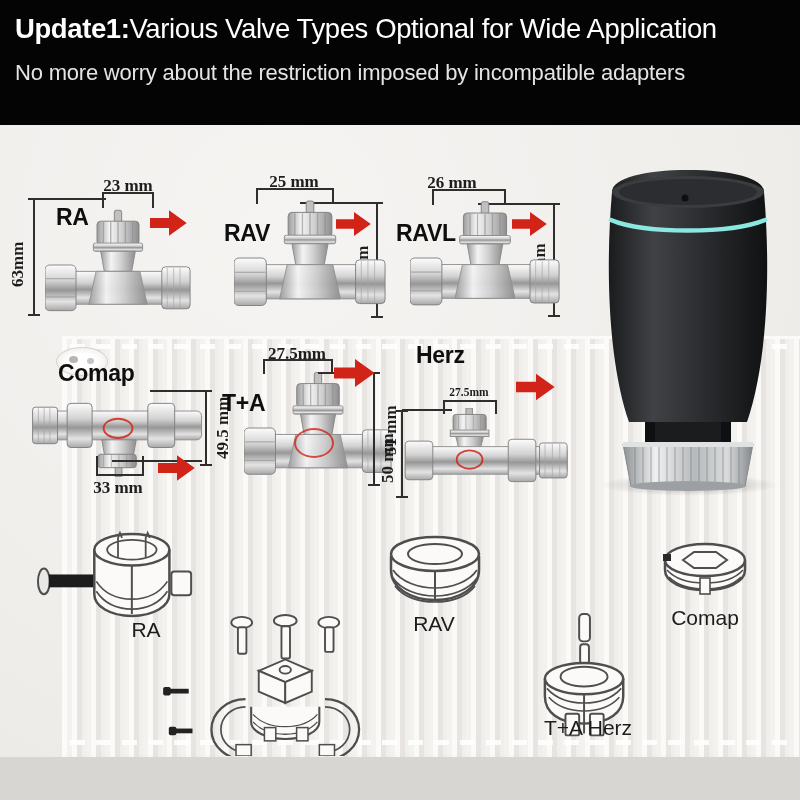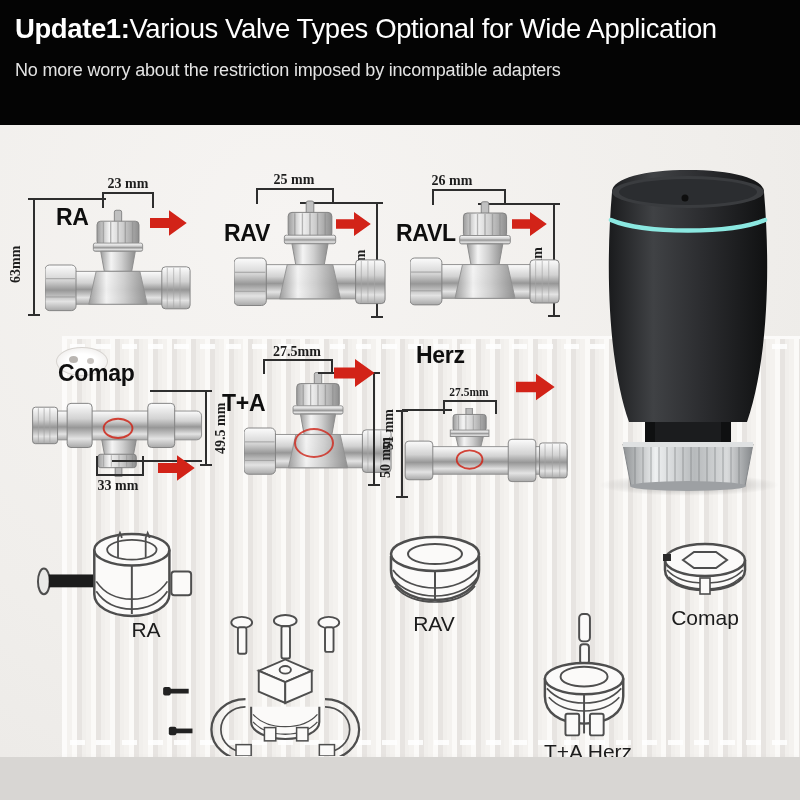--- a/index.html
+++ b/index.html
@@ -5,41 +5,41 @@
   html,body{margin:0;padding:0;background:#d8d6d3;}
   .canvas{position:relative;width:800px;height:757px;overflow:hidden;
     background:radial-gradient(ellipse at 35% 30%, #f6f4f2 0%, #f0eeeb 60%, #eae8e5 100%);
     font-family:"Liberation Sans",sans-serif;}
   .abs{position:absolute;}
   
   .hdr{position:absolute;left:0;top:0;width:800px;height:125px;background:#040404;}
   .t1{position:absolute;left:15px;top:13px;font-size:27.5px;color:#ffffff;letter-spacing:-0.4px;white-space:nowrap;}
   .t1 .strong{font-weight:700;}
   .t1 .rest{font-weight:400;}
-  .t2{position:absolute;left:15px;top:60px;font-size:18px;color:#e4e4e4;letter-spacing:-0.2px;white-space:nowrap;font-weight:400;}
+  .t2{position:absolute;left:15px;top:60px;font-size:22px;color:#e4e4e4;letter-spacing:-0.2px;white-space:nowrap;font-weight:400;}
   
   .radiator{position:absolute;left:62px;top:336px;width:738px;height:450px;
     background:repeating-linear-gradient(90deg,#f4f2ef 0 5px,#fbfaf8 5px 10px,#e7e4e1 10px 15px,#f1efec 15px 19px);
     border-top:3px solid #fbfaf9;border-left:5px solid #fcfbfa;}
   .dashrow{position:absolute;height:5px;background:repeating-linear-gradient(90deg,#ffffff 0 15px,rgba(255,255,255,0) 15px 26px);opacity:.85;}
   .radbottom{position:absolute;left:56px;top:758px;width:744px;height:26px;
     background:linear-gradient(#fefefd,#efedea);box-shadow:0 4px 8px rgba(0,0,0,.10);}
   .floor{position:absolute;left:0;top:784px;width:800px;height:16px;background:#e9e6e3;}
   .knob{position:absolute;left:56px;top:347px;width:50px;height:27px;background:radial-gradient(#ffffff 40%,#e8e5e2);border:1px solid #d6d3cf;border-radius:50%;}
   .knob i{position:absolute;left:12px;top:8px;width:9px;height:7px;background:#b9b5b1;border-radius:50%;}
   .knob u{position:absolute;left:30px;top:10px;width:7px;height:6px;background:#c8c4c0;border-radius:50%;}
   .devshadow{position:absolute;left:598px;top:474px;width:182px;height:22px;background:radial-gradient(rgba(0,0,0,.28),rgba(0,0,0,0) 70%);}
   
   .ln{position:absolute;background:#2e2e2e;}
   .dimh{position:absolute;border-left:2px solid #2e2e2e;border-right:2px solid #2e2e2e;}
   .dimh.top{background:linear-gradient(#2e2e2e,#2e2e2e) top/100% 2px no-repeat;}
   .dimh.bot{background:linear-gradient(#2e2e2e,#2e2e2e) bottom/100% 2px no-repeat;}
   .dimv{position:absolute;width:12px;border-top:2px solid #2e2e2e;border-bottom:2px solid #2e2e2e;
     background:linear-gradient(#2e2e2e,#2e2e2e) center/2px 100% no-repeat;}
-  .dimlab{position:absolute;font-family:"Liberation Serif",serif;font-weight:700;font-size:14px;color:#1d1d1d;text-align:center;white-space:nowrap;}
+  .dimlab{position:absolute;font-family:"Liberation Serif",serif;font-weight:700;font-size:17px;color:#1d1d1d;text-align:center;white-space:nowrap;}
   .dimlab.vert{writing-mode:vertical-rl;transform:rotate(180deg);width:16px;}
   .vlabel{position:absolute;font-weight:700;font-size:23px;color:#0e0e0e;letter-spacing:-0.3px;white-space:nowrap;}
   .alabel{position:absolute;font-size:21px;color:#1c1c1c;text-align:center;white-space:nowrap;}
   .redmark{position:absolute;border:2px solid rgba(206,36,25,.8);border-radius:50%;}
 </style>
 </head>
 <body>
 
 <div class="canvas">
 
@@ -325,20 +325,20 @@
   <div class="alabel" style="left:246px;top:753px;width:92px;">RAVL</div>
 
   <svg class="abs" style="left:384px;top:532px;width:102px;height:86px;">
       <use href="#adRing"></use>
     </svg>
   <div class="alabel" style="left:398px;top:612px;width:72px;">RAV</div>
 
   <svg class="abs" style="left:528px;top:612px;width:118px;height:142px;">
       <use href="#adTA"></use>
     </svg>
-  <div class="alabel" style="left:528px;top:740px;width:120px;">T+A Herz</div>
+  <div class="alabel" style="left:528px;top:716px;width:120px;">T+A Herz</div>
 
   <svg class="abs" style="left:654px;top:534px;width:102px;height:80px;">
       <use href="#adComap"></use>
     </svg>
   <div class="alabel" style="left:652px;top:606px;width:106px;">Comap</div>
 
 </div>
 
 </body></html>

